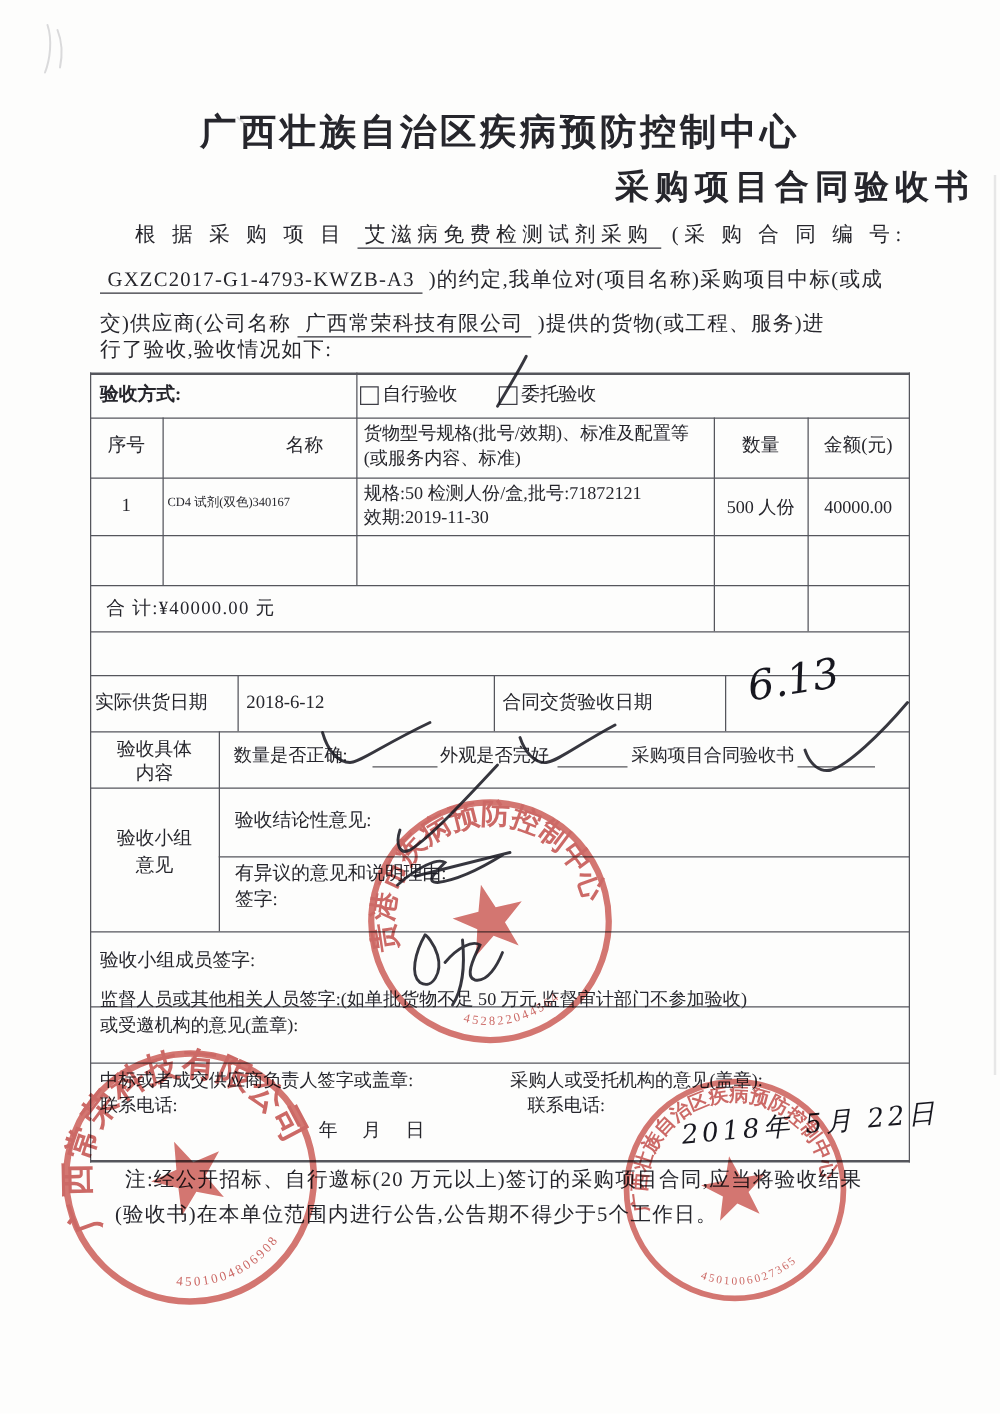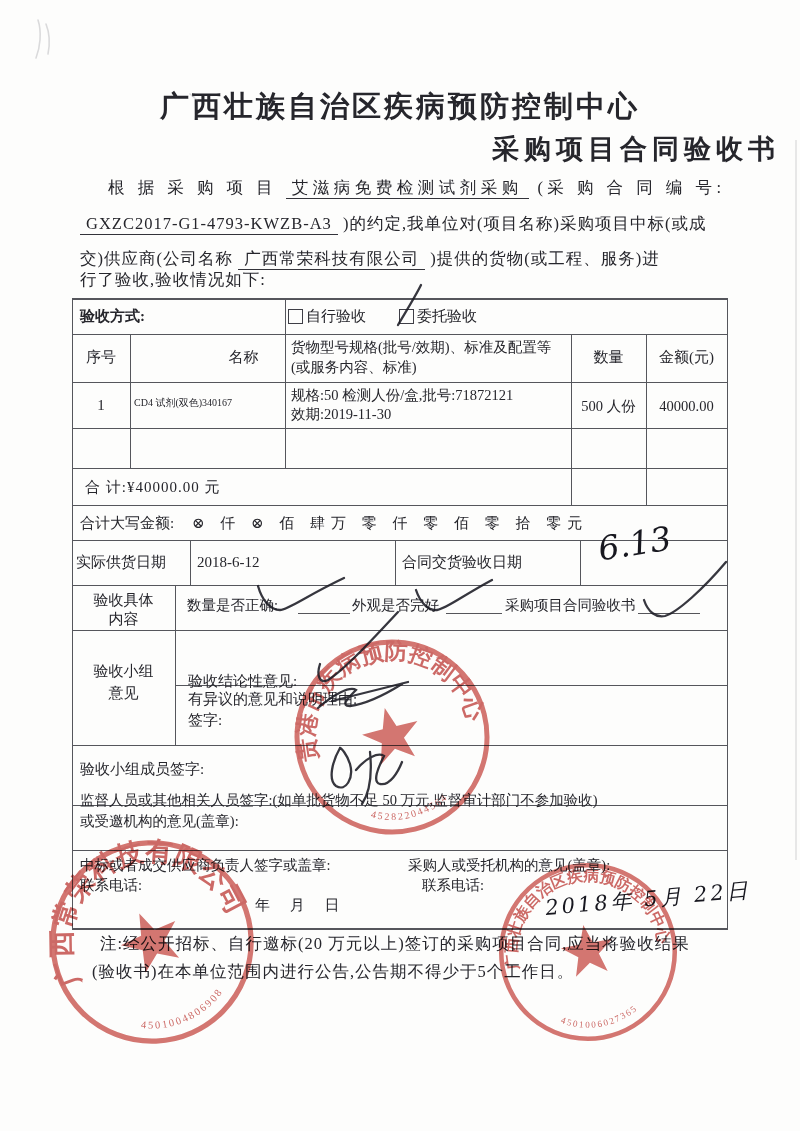--- a/index.html
+++ b/index.html
@@ -91,42 +91,38 @@
 
   <div class="t cell ctr" style="top:396px;left:72px;width:58px;">1</div>
   <div class="t" style="top:397px;left:134px;font-size:10px;">CD4 试剂(双色)340167</div>
   <div class="t small" style="top:386px;left:291px;">规格:50 检测人份/盒,批号:71872121</div>
   <div class="t small" style="top:405px;left:291px;">效期:2019-11-30</div>
   <div class="t small ctr" style="top:397px;left:571px;width:75px;">500 人份</div>
   <div class="t small ctr" style="top:397px;left:646px;width:81px;">40000.00</div>
 
   <div class="t cell" style="top:478px;left:85px;letter-spacing:1px;">合  计:¥40000.00 元</div>
 
-  <div class="t cell" style="top:514px;left:80px;">
-    <span>合计大写金额:</span>
-    <span style="letter-spacing:6px;margin-left:14px;">⊗ 仟 ⊗ 佰 肆万 零 仟 零 佰 零 拾 零元</span>
-  </div>
 
   <div class="t cell" style="top:553px;left:76px;">实际供货日期</div>
   <div class="t cell" style="top:553px;left:197px;">2018-6-12</div>
   <div class="t cell" style="top:553px;left:402px;">合同交货验收日期</div>
   <div class="t hand" style="top:523px;left:598px;font-size:33px;transform:rotate(-9deg);">6.13</div>
 
   <div class="t cell ctr" style="top:591px;left:72px;width:103px;">验收具体</div>
   <div class="t cell ctr" style="top:610px;left:72px;width:103px;">内容</div>
   <div class="t small" style="top:596px;left:187px;">数量是否正确:</div>
   <div class="inkline" style="left:298px;top:613px;width:52px;"></div>
   <div class="t small" style="top:596px;left:352px;">外观是否完好</div>
   <div class="inkline" style="left:446px;top:613px;width:56px;"></div>
   <div class="t small" style="top:596px;left:505px;">采购项目合同验收书</div>
   <div class="inkline" style="left:638px;top:613px;width:62px;"></div>
 
   <div class="t cell ctr" style="top:662px;left:72px;width:103px;">验收小组</div>
   <div class="t cell ctr" style="top:684px;left:72px;width:103px;">意见</div>
-  <div class="t cell" style="top:648px;left:188px;margin-top:24px;">验收结论性意见:</div>
+  <div class="t cell" style="top:648px;left:188px;">验收结论性意见:</div>
   <div class="t cell" style="top:690px;left:188px;">有异议的意见和说明理由:</div>
   <div class="t cell" style="top:711px;left:188px;">签字:</div>
 
   <div class="t cell" style="top:760px;left:80px;">验收小组成员签字:</div>
 
   <div class="t small" style="top:791px;left:80px;">监督人员或其他相关人员签字:(如单批货物不足 50 万元,监督审计部门不参加验收)</div>
   <div class="t small" style="top:812px;left:80px;">或受邀机构的意见(盖章):</div>
 
   <div class="t small" style="top:856px;left:408px;">采购人或受托机构的意见(盖章):</div>
   <div class="t small" style="top:856px;left:80px;">中标或者成交供应商负责人签字或盖章:</div>

